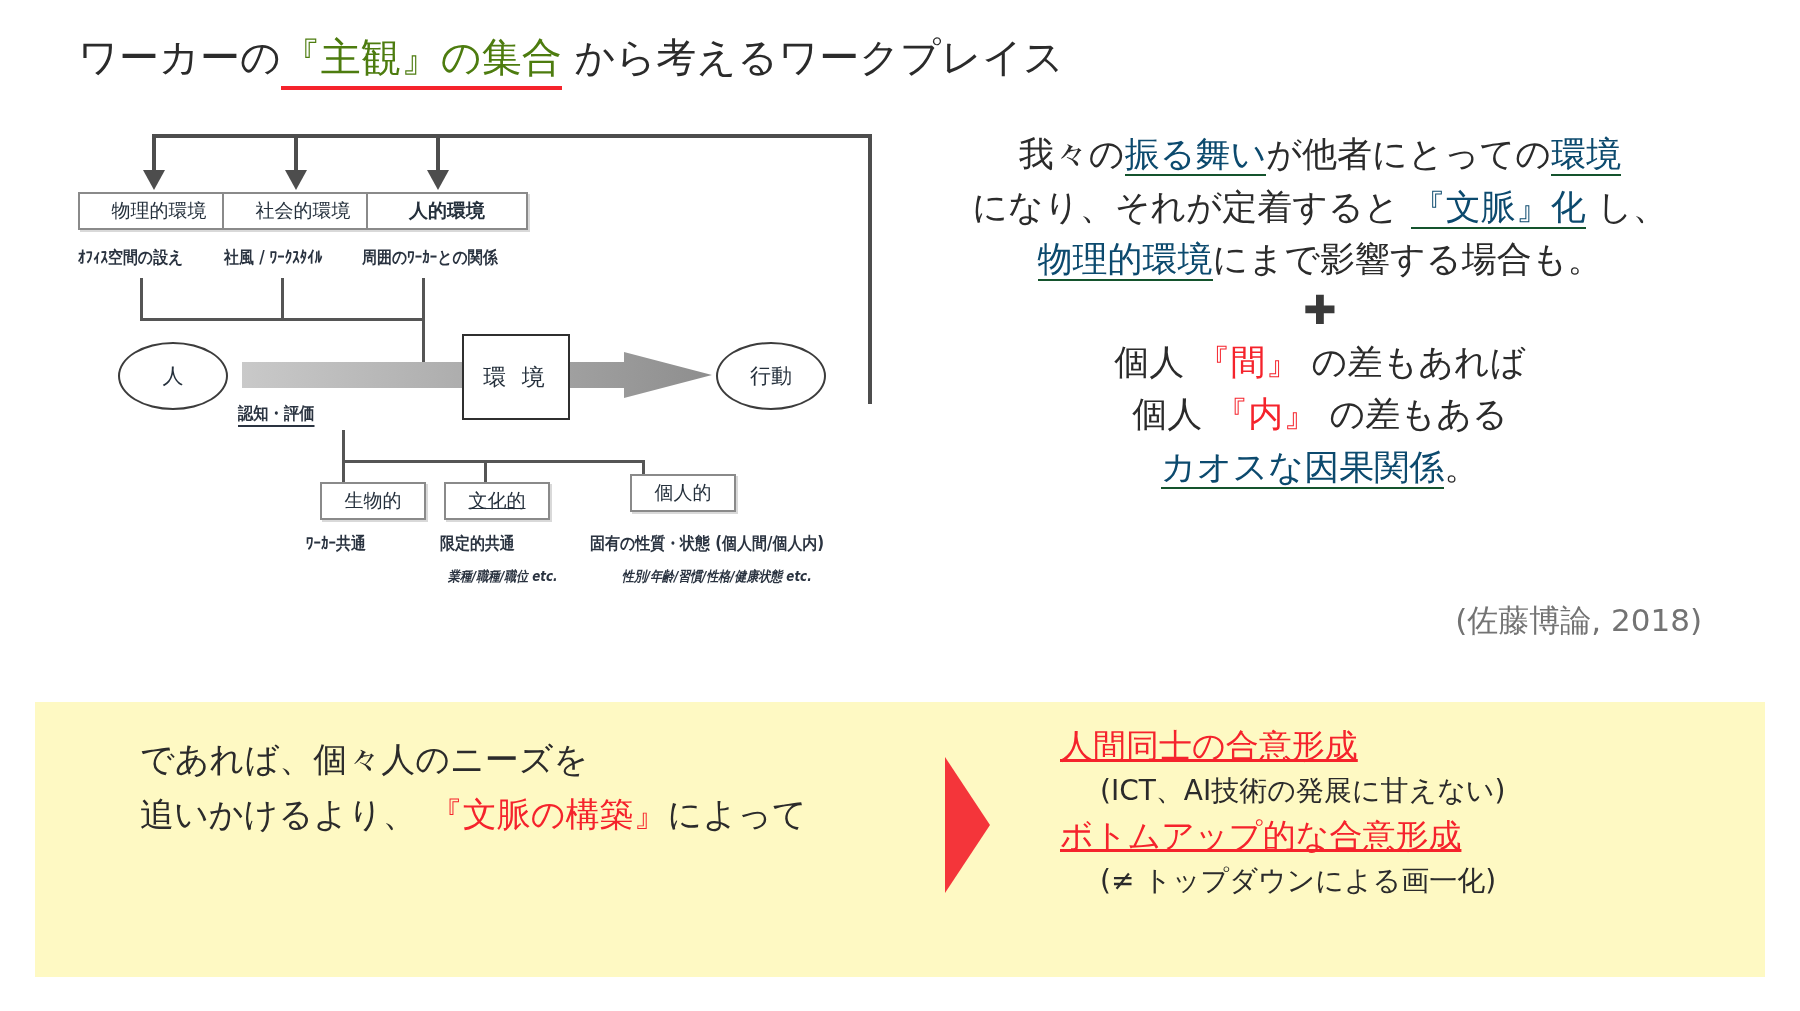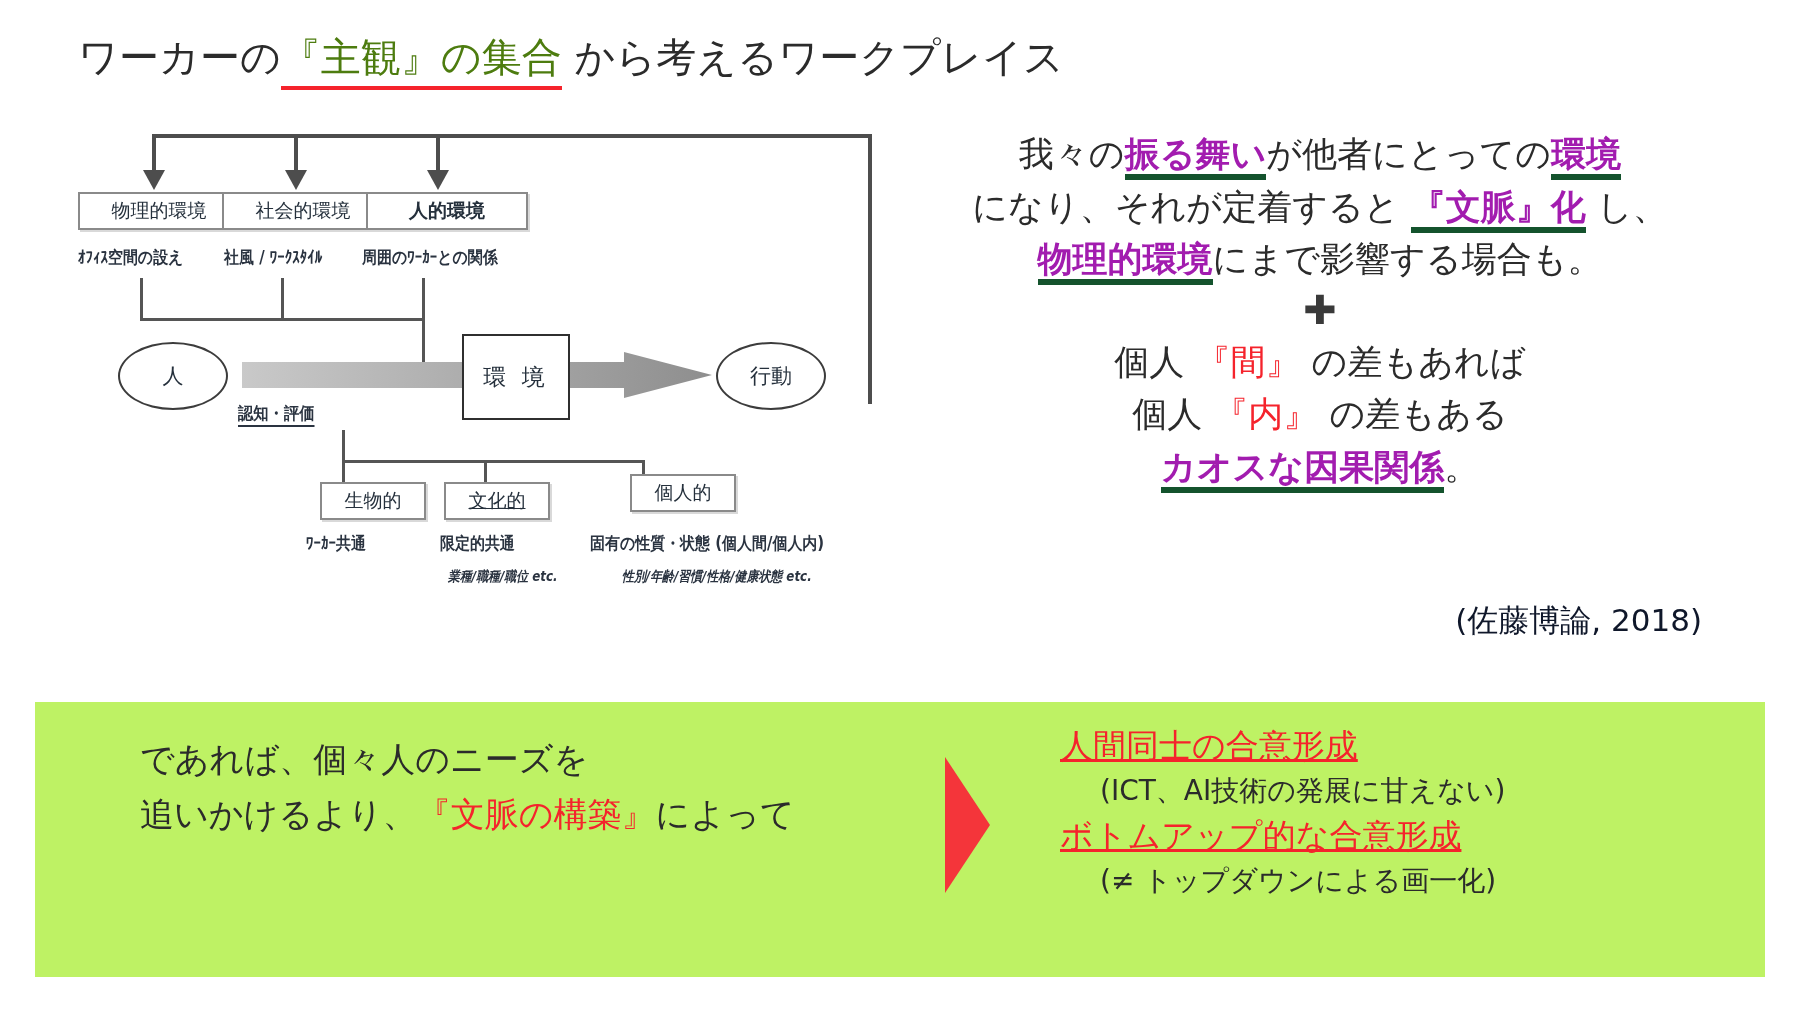--- a/index.html
+++ b/index.html
@@ -102,41 +102,41 @@
 
   
   #rightblock{
     left:880px; top:128px; width:880px;
     text-align:center;
     font-size:35px;
     line-height:1.5;
     color:#2b2b2b;
   }
   #rightblock .r{color:#f5232c;}
-  #rightblock .ru{color:#a21caf;border-bottom:6px solid #14532d;font-weight:bold;}
+  #rightblock .ru{color:#0c4a6e;border-bottom:2px solid #14532d;}
   #rightblock .plus{
     display:block;font-size:40px;font-weight:bold;color:#3a3a3a;line-height:1.0;margin:4px 0 6px;
   }
   #citation{
     left:880px;top:600px;width:880px;
     text-align:right;padding-right:58px;
-    font-size:31px;color:#0f172a;
+    font-size:31px;color:#737373;
     box-sizing:border-box;
   }
 
   
   #panel{
     left:35px;top:702px;width:1730px;height:275px;
-    background:#bef264;
+    background:#fef9c3;
   }
   #panel-left{
     position:absolute;left:105px;top:30px;width:810px;
     font-size:34px;line-height:1.62;color:#2b2b2b;
   }
-  #panel-left .r{color:#f5232c;}
+  #panel-left .r{color:#f5232c;margin-left:12px;}
   #panel-right{
     position:absolute;left:1025px;top:20px;width:690px;
     font-size:33px;line-height:1.3;color:#f5232c;
   }
   #panel-right .sub{
     color:#2b2b2b;font-size:28px;padding-left:40px;display:block;
     line-height:1.5;
   }
   #panel-right .hl{display:block;line-height:1.45;text-decoration:underline;}
   #redtri{position:absolute;left:945px;top:757px;width:0;height:0;

